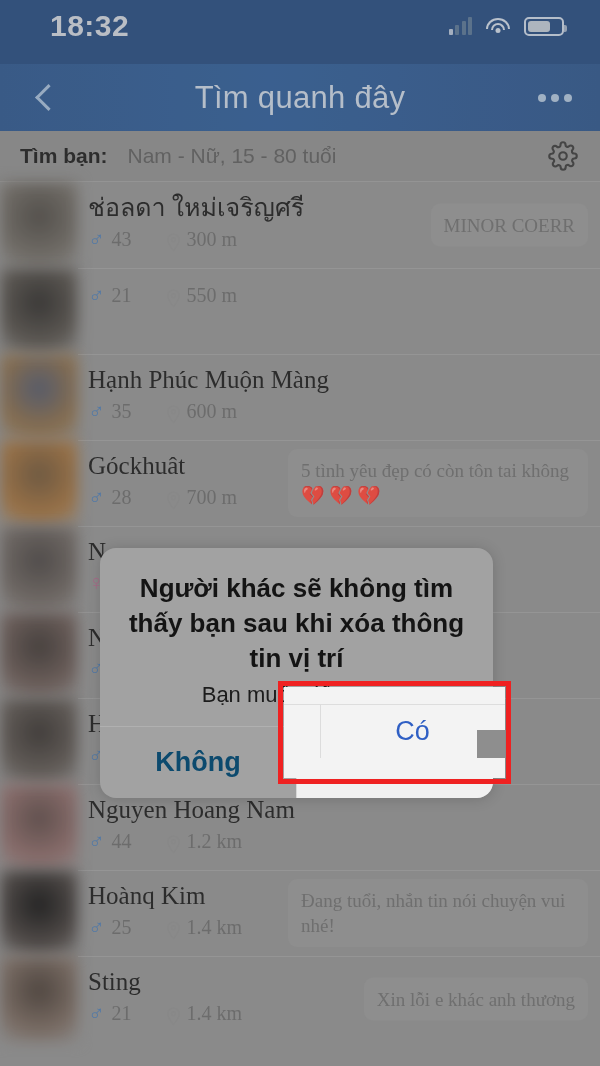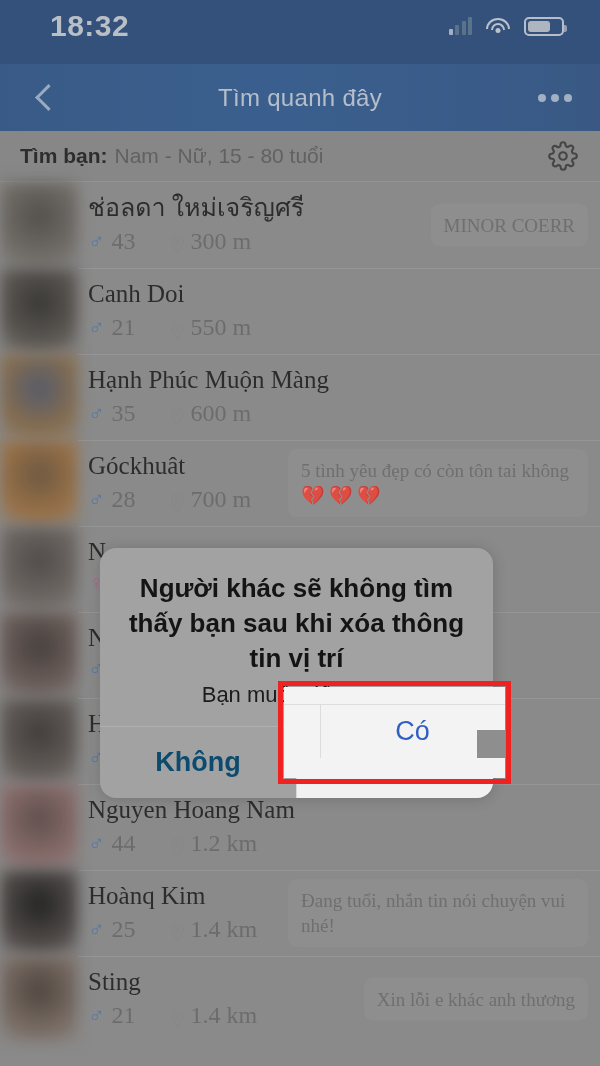--- a/index.html
+++ b/index.html
@@ -39,32 +39,32 @@
 
   
   .navbar{
     position:absolute; left:0; top:64px; width:600px; height:67px;
     background:linear-gradient(90deg,#2b5489 0%,#2d5a94 45%,#2b5287 100%);
     display:flex; align-items:center;
   }
   .nav-back{ width:90px; display:flex; align-items:center; justify-content:center; }
   .chev{ width:19px; height:19px; border-left:3.4px solid #9fb6d1; border-bottom:3.4px solid #9fb6d1;
          transform:rotate(45deg); margin-left:6px; }
-  .nav-title{ flex:1; text-align:center; color:#c2cddb; font-size:24px; letter-spacing:.3px; }
+  .nav-title{ flex:1; text-align:center; color:#c2cddb; font-size:31px; letter-spacing:.3px; }
   .nav-more{ width:90px; display:flex; align-items:center; justify-content:center; gap:5px; }
   .nav-more b{ width:8px; height:8px; border-radius:50%; background:#a9bdd4; display:block; }
 
   
   .filterbar{
     position:absolute; left:0; top:131px; width:600px; height:51px;
     background:#8a8a8a; display:flex; align-items:center; padding:0 20px;
     border-bottom:1px solid #9a9a9a;
   }
   .filter-label{ color:#1d1d1d; font-size:21px; font-weight:700; }
-  .filter-value{ color:#5c5c5c; font-size:21px; margin-left:7px; }
+  .filter-value{ color:#5c5c5c; font-size:21px; margin-left:20px; }
   .filter-spacer{ flex:1; }
   .gear{ width:34px; height:34px; position:relative; display:flex; align-items:center; justify-content:center;}
   .gear svg{ display:block; }
 
   
   .list{ position:absolute; left:0; top:182px; width:600px; bottom:0;font-family:Liberation Serif, serif; }
   .row{ position:relative; height:86px; display:flex; align-items:stretch; }
   .row + .row::before{
     content:""; position:absolute; left:78px; right:0; top:0; height:1px; background:#9b9b9b;
   }
@@ -73,21 +73,21 @@
     filter:blur(7px);
   }
   .avatar .a-bg{ position:absolute; inset:-10px; }
   .rowbody{ flex:1; position:relative; padding:11px 0 0 10px; min-width:0; }
   .rname{ color:#1b1b1b; font-size:25px; line-height:30px; white-space:nowrap; }
   .rmeta{ display:flex; align-items:center; gap:34px; margin-top:5px; }
   .mf{ display:flex; align-items:center; gap:7px; }
   .sym{ font-size:22px; line-height:22px; }
   .sym.male{ color:#4a79b0; }
   .sym.female{ color:#b06a8c; }
-  .mval{ color:#6a6a6a; font-size:24px; }
+  .mval{ color:#6a6a6a; font-size:20px; }
   .pin{ display:inline-block; width:14px; height:14px; position:relative; }
   .pin svg{ display:block; }
   .status{
     position:absolute; right:12px; top:50%; transform:translateY(-50%);
     max-width:272px; background:#939393; border-radius:9px;
     padding:9px 13px; color:#6d6d6d; font-size:19px; line-height:25px;
   }
   .status.wide{ max-width:300px; }
 
   
@@ -203,21 +203,20 @@
             </div>
           </div>
           <div class="status">MINOR  COERR</div>
         </div>
       </div>
       <div class="row">
         <div class="avatar">
           <div class="a-bg" style="background: radial-gradient(circle at 50% 42%, rgb(44, 42, 40) 0%, rgb(87, 82, 76) 52%, rgb(142, 142, 142) 85%);"></div>
         </div>
         <div class="rowbody">
-          <div class="rname">Canh Doi</div>
           <div class="rmeta">
             <div class="mf">
               <span class="sym male">♂</span>
               <span class="mval">21</span>
             </div>
             <div class="mf">
               <span class="pin">
                 <svg width="15" height="19" viewBox="0 0 24 30" fill="none" stroke="#8b8b8b" stroke-width="2">
                   <path d="M12 1.6c-5 0-9 3.9-9 8.8 0 6.6 9 17.6 9 17.6s9-11 9-17.6c0-4.9-4-8.8-9-8.8z"></path>
                   <circle cx="12" cy="10.4" r="3.1"></circle>

